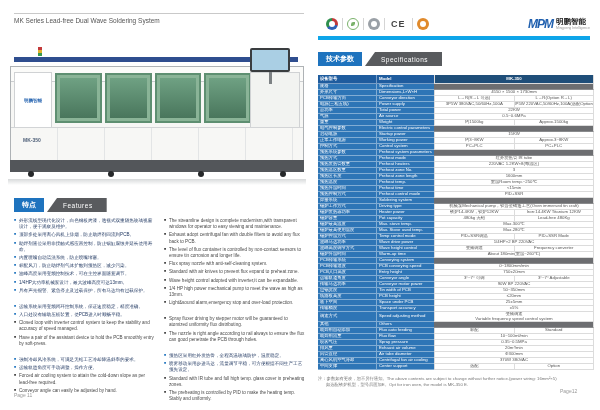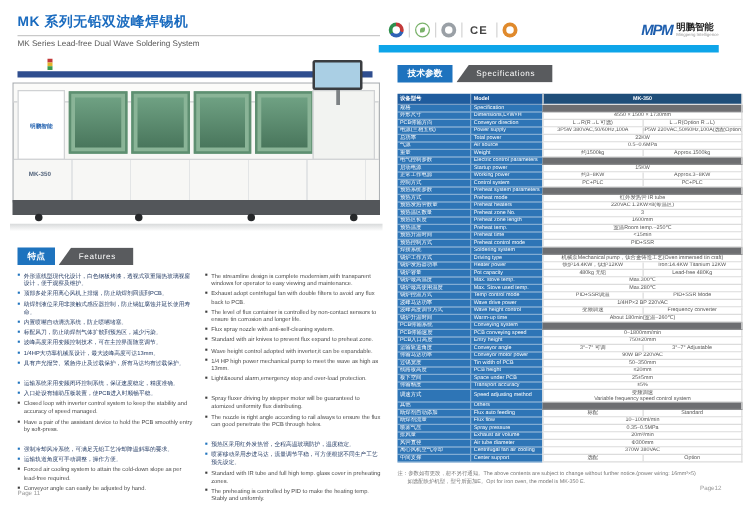--- a/index.html
+++ b/index.html
@@ -2,21 +2,21 @@
 <html><head>
 <meta charset="utf-8">
 <style>
   html,body{margin:0;padding:0;}
   body{width:600px;height:410px;position:relative;overflow:hidden;background:#fff;
        font-family:"Liberation Sans","DejaVu Sans",sans-serif;color:#333;}
   
   .hdr-left{position:absolute;left:14px;top:10px;width:290px;}
   .title-cn{font-size:11px;font-weight:bold;color:#1a6bbf;letter-spacing:.5px;}
   .title-en{font-size:6.5px;color:#555;border-top:1px solid #c9c9c9;margin-top:3px;padding-top:3px;}
-  .hdr-right{position:absolute;left:303px;top:12px;width:272px;height:24px;border-bottom:6px solid #0ea5e9;
+  .hdr-right{position:absolute;left:318px;top:12px;width:272px;height:24px;border-bottom:4px solid #0ea5e9;
              display:flex;align-items:center;}
   .logos{display:flex;align-items:center;gap:4px;margin-left:8px;}
   .logo{width:12px;height:12px;border-radius:50%;position:relative;}
   .logo-cqc{background:conic-gradient(#c33a3a 0 30%,#2f62b5 30% 65%,#2f8f4e 65% 100%);}
   .logo-cqc::after,.logo-gray::after,.logo-orange::after{content:"";position:absolute;inset:3px;background:#fff;border-radius:50%;}
   .logo-leaf{background:#fff;border:1px solid #7ab26b;box-sizing:border-box;}
   .logo-leaf::after{content:"";position:absolute;inset:3px;background:#7ab26b;border-radius:60% 0 60% 0;}
   .logo-gray{background:#9aa0a6;}
   .logo-orange{background:#e08a2c;}
   .ce{font-size:9px;font-weight:bold;color:#444;letter-spacing:1px;margin:0 2px;}
@@ -83,21 +83,20 @@
   .notes{position:absolute;left:318px;top:376px;width:276px;font-size:4.3px;color:#777;line-height:1.5;}
   
   .pg{position:absolute;font-size:5px;color:#999;}
   .pg-l{left:14px;top:392px;}
   .pg-r{left:560px;top:388px;}
 </style>
 </head>
 <body>
 
 <div class="hdr-left">
-  <div class="title-cn">MK 系列无铅双波峰焊锡机</div>
   <div class="title-en">MK Series Lead-free Dual Wave Soldering System</div>
 </div>
 
 <div class="hdr-right">
   <div class="logos">
     <span class="logo logo-cqc"></span>
     <span class="logo-sep"></span>
     <span class="logo logo-leaf"></span>
     <span class="logo-sep"></span>
     <span class="logo logo-gray"></span>

